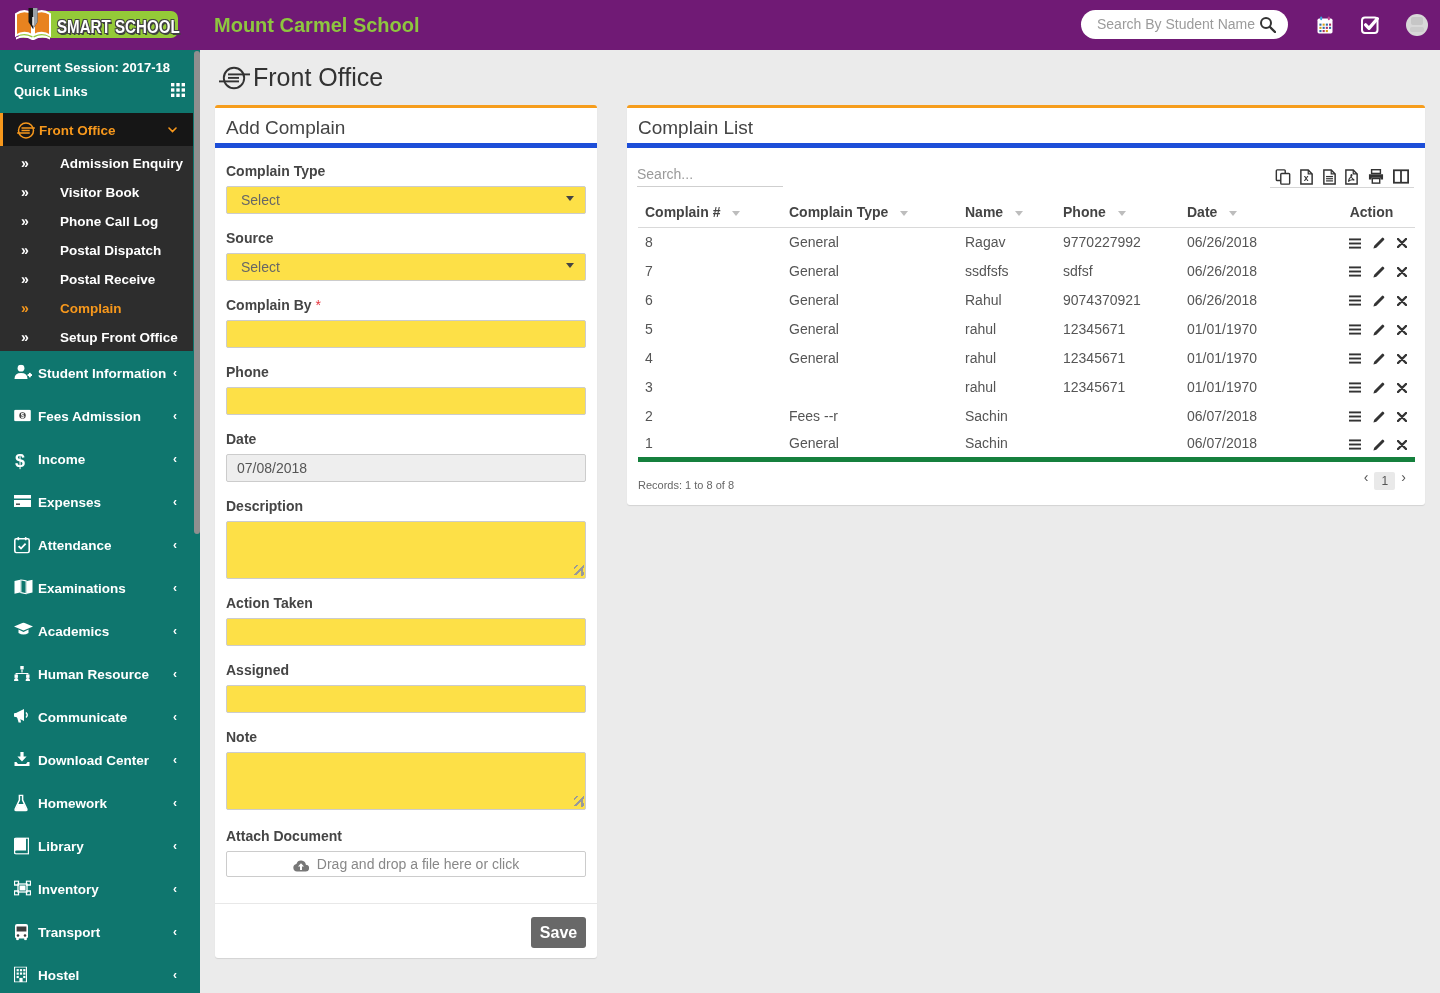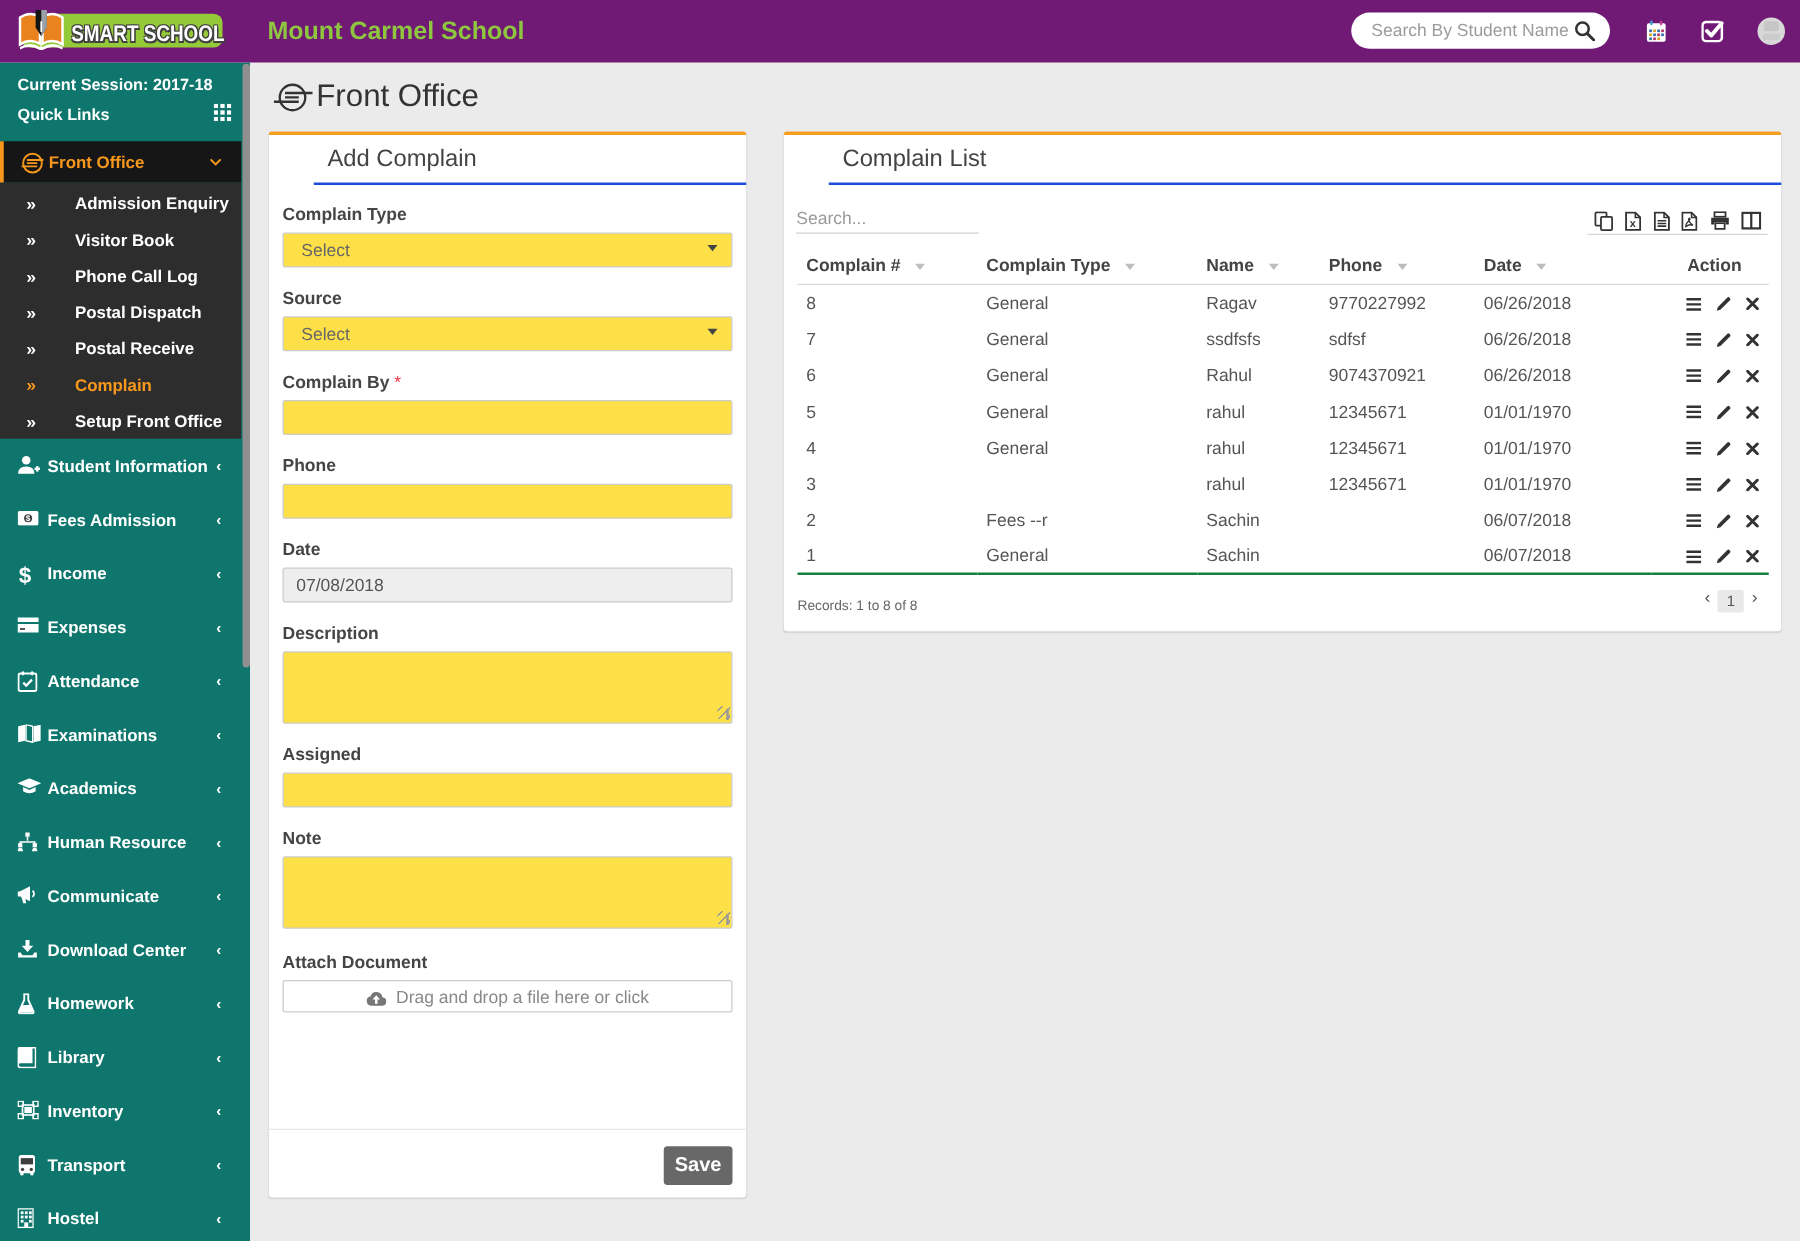--- a/index.html
+++ b/index.html
@@ -42,21 +42,21 @@
 .smi.orange .tx, .smi.orange .dbl { color:#f7981c; }
 
 
 .main { position:absolute; left:200px; top:50px; width:1240px; height:943px; background:#ebebeb; }
 .pagetitle { position:absolute; left:53px; top:13px; font-size:25px; color:#333; }
 .pticon { position:absolute; left:19px; top:16px; }
 .card { position:absolute; background:#fff; border-radius:3px; box-shadow:0 1px 1px rgba(0,0,0,0.10); }
 .card { border-top:3px solid #f69d1c; }
 .card-l { left:15px; top:55px; width:382px; height:853px; }
 .card-r { left:427px; top:55px; width:798px; height:400px; }
-.ctitle { height:40px; line-height:40px; padding-left:11px; font-size:19px; color:#444; border-bottom:2px solid #1d4ed8;margin-left:36px; }
+.ctitle { height:40px; line-height:40px; padding-left:11px; font-size:19px; color:#444; border-bottom:5px solid #1d4ed8; }
 .cbody { padding:0 11px; }
 
 
 .fg { margin-top:16px; }
 .fg.first { margin-top:15px; }
 .fg.m18 { margin-top:18px; }
 .fg label { display:block; font-size:14px; font-weight:bold; color:#454545; margin-bottom:7px; }
 .fg .req { color:#e5343d; font-weight:normal; }
 .ctrl { width:360px; height:28px; border:1px solid #ccc; border-radius:2px; background:#fde047; font-size:14px; color:#555; font-family:"Liberation Sans",sans-serif; padding:0 10px; outline:none; }
 .sel { position:relative; }
@@ -73,21 +73,21 @@
 .drop { width:360px; height:26px; border:1px solid #ccc; border-radius:2px; text-align:center; line-height:24px; font-size:14px; color:#888; }
 .drop svg { vertical-align:-3px; margin-right:8px; }
 .cfoot { position:absolute; left:0; bottom:0; width:100%; height:55px; border-top:1px solid #e8e8e8; }
 .savebtn { position:absolute; right:11px; top:13px; width:55px; height:31px; background:#686868; color:#fff; font-size:16px; font-weight:bold; text-align:center; line-height:31px; border-radius:3px; }
 
 
 .search2 { position:absolute; left:10px; top:53px; width:146px; height:26px; border:none; border-bottom:1px solid #cfcfcf; font-size:14px; color:#999; font-family:"Liberation Sans",sans-serif; outline:none; background:transparent; }
 .search2::placeholder { color:#9a9a9a; }
 .expicons { position:absolute; left:643px; top:57px; width:144px; height:23px; border-bottom:1px solid #d6d6d6; white-space:nowrap; display:flex; justify-content:space-between; align-items:flex-start; padding:4px 5px 0 5px; }
 
-.tbl { position:absolute; left:11px; top:90px; border-bottom:2px solid #15803d; width:777px; border-collapse:collapse; table-layout:fixed; font-size:14px; color:#555; }
+.tbl { position:absolute; left:11px; top:90px; border-bottom:5px solid #15803d; width:777px; border-collapse:collapse; table-layout:fixed; font-size:14px; color:#555; }
 .tbl th { text-align:left; font-weight:bold; color:#444; height:29px; border-bottom:1px solid #d9d9d9; padding:0 0 0 7px; }
 .tbl td { height:29px; padding:0 0 0 7px; }
 .tbl .ar { text-align:center; padding-right:0; }
 .sortc { display:inline-block; margin-left:8px; width:0; height:0; border-left:4.5px solid transparent; border-right:4.5px solid transparent; border-top:5.5px solid #bdbdbd; vertical-align:1px; }
 .acticons { text-align:right; white-space:nowrap; }
 .acticons svg { margin-left:12px; vertical-align:middle; }
 .records { position:absolute; left:11px; top:371px; font-size:11px; color:#666; }
 .pager { position:absolute; right:19px; top:361px; font-size:14px; color:#555; }
 .pgbox { display:inline-block; width:21px; height:18px; background:#e9e9e9; border-radius:2px; text-align:center; line-height:18px; color:#555; font-size:12px; margin:0 6px; vertical-align:-3px; }
 </style>
@@ -388,20 +388,24 @@
         <div class="ctrl date">07/08/2018</div>
       </div>
       <div class="fg">
         <label>Description</label>
         <div class="taw">
             <textarea class="ctrl ta" style=""></textarea>
             <div class="grip"></div>
           </div>
       </div>
       <div class="fg">
+        <label>Action Taken</label>
+        <input class="ctrl" style="">
+      </div>
+      <div class="fg">
         <label>Assigned</label>
         <input class="ctrl" style="">
       </div>
       <div class="fg">
         <label>Note</label>
         <div class="taw">
             <textarea class="ctrl ta" style=""></textarea>
             <div class="grip"></div>
           </div>
       </div>

